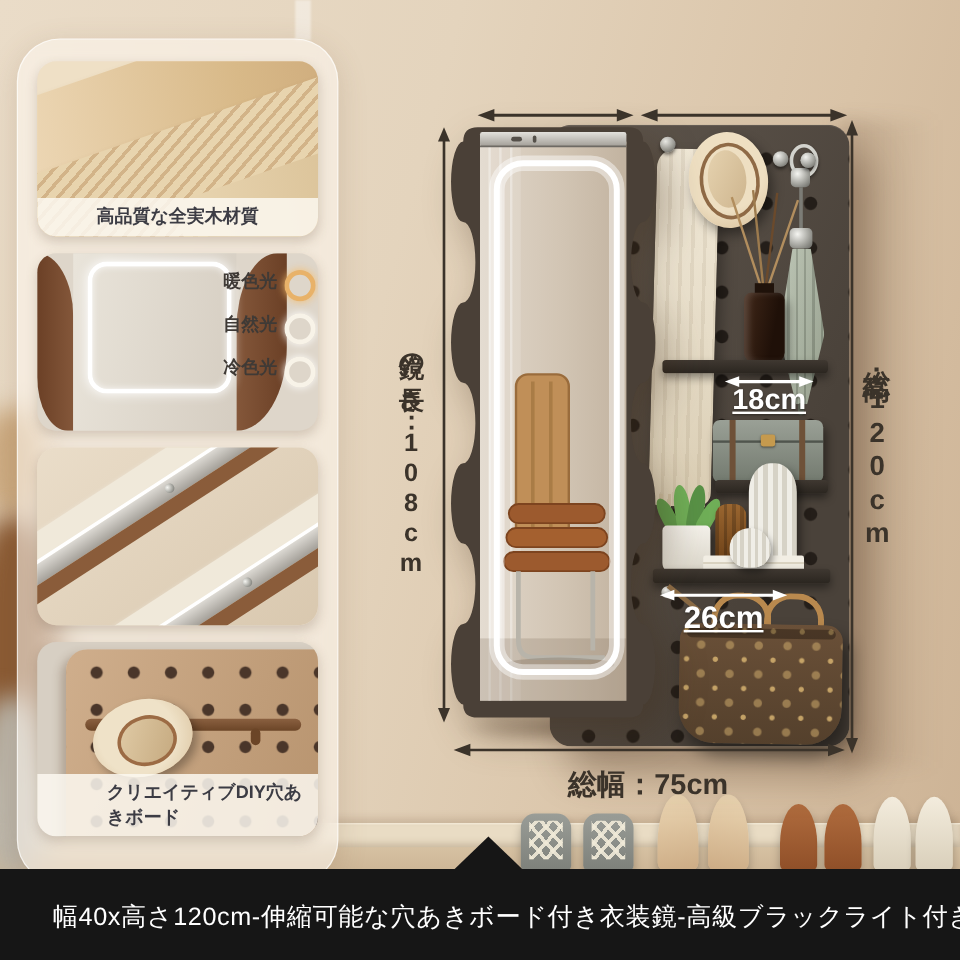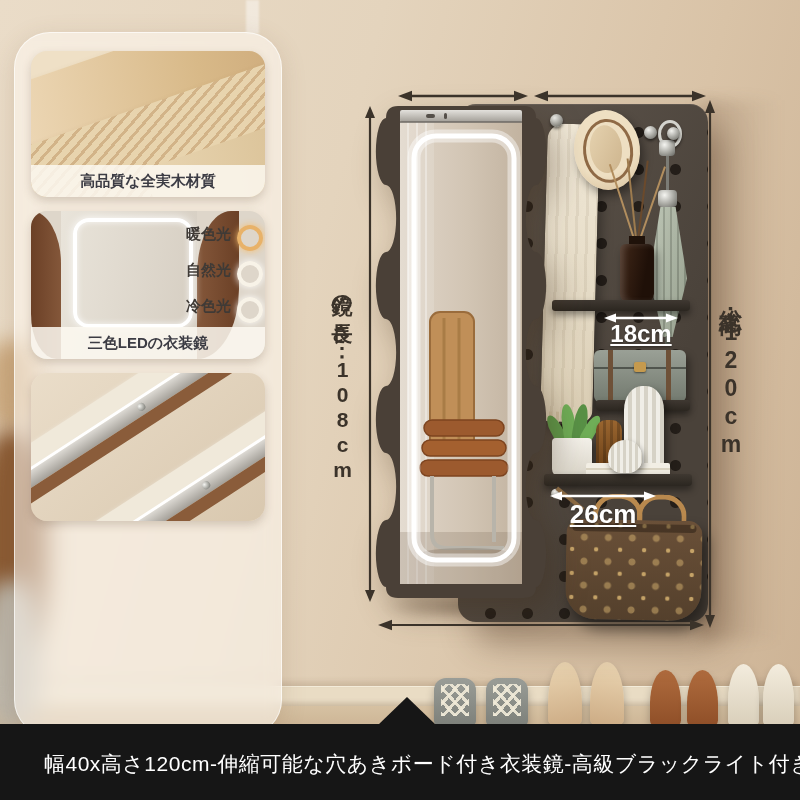--- a/index.html
+++ b/index.html
@@ -236,20 +236,21 @@
     <line x1="8" y1="12" x2="8" y2="516" stroke="#3b332a" stroke-width="2.2"></line>
     <path d="M8 0 L3 13 L13 13 Z" fill="#3b332a"></path>
       <path d="M8 528 L3 515 L13 515 Z" fill="#3b332a"></path>
   </svg>
 
   <svg class="arrow" style="left:378px;top:617px;" width="326" height="16" viewBox="0 0 326 16">
     <line x1="11" y1="8" x2="315" y2="8" stroke="#3b332a" stroke-width="2.2"></line>
     <path d="M0 8 L14 2.8 L14 13.2 Z" fill="#3b332a"></path>
       <path d="M326 8 L312 2.8 L312 13.2 Z" fill="#3b332a"></path>
   </svg>
+  <div class="abs dim" style="left:458px;top:638px;width:164px;font-size:24px;white-space:nowrap;">総幅：75cm</div>
 
   <div class="abs sidebar">
 
     <div class="card" style="top:18px;height:146px;background:#efe0c6;">
       <div class="abs" style="left:-24px;top:-16px;width:320px;height:86px;transform:rotate(-19deg);background:linear-gradient(100deg,#eed9b8,#d8b988 60%,#c9a476);border-radius:8px;box-shadow:0 6px 8px rgba(120,85,50,.3);"></div>
       <div class="abs" style="left:-36px;top:52px;width:330px;height:96px;transform:rotate(-19deg);background:repeating-linear-gradient(-30deg,#d2b388 0 3px,#e8d4ae 3px 9px);border-radius:8px;box-shadow:0 6px 8px rgba(120,85,50,.3);"></div>
       <div class="abs" style="left:120px;top:84px;width:200px;height:80px;transform:rotate(-19deg);background:linear-gradient(100deg,#e9d6b2,#d4b98c);border-radius:8px;"></div>
       <div class="cap cap-center">高品質な全実木材質</div>
     </div>
 
@@ -263,38 +264,50 @@
         <span class="ring" style="border:4px solid #e8b269;box-shadow:0 0 7px rgba(245,190,110,.95);"></span>
       </div>
       <div class="lm-row" style="top:50px;">
         <span class="lm-label">自然光</span>
         <span class="ring" style="border:4px solid #f8f3e8;box-shadow:0 0 7px rgba(255,255,255,.95);"></span>
       </div>
       <div class="lm-row" style="top:86px;">
         <span class="lm-label">冷色光</span>
         <span class="ring" style="border:4px solid #f8f3e8;box-shadow:0 0 7px rgba(255,255,255,.95);"></span>
       </div>
-      <div class="cap cap-center">三色LEDの衣装鏡</div>
     </div>
 
     <div class="card" style="top:340px;height:148px;background:linear-gradient(140deg,#eaddc9,#d9c8af);">
       <div class="abs" style="left:-46px;top:4px;width:310px;height:52px;transform:rotate(-33deg);">
         <div style="position:absolute;left:0;top:0;width:310px;height:20px;background:#f0e9da;border-bottom:3px solid #ffffff;box-shadow:0 3px 6px rgba(255,255,255,.8);"></div>
         <div style="position:absolute;left:0;top:23px;width:310px;height:15px;background:linear-gradient(#dcd9d3,#a39f98);"></div>
         <div style="position:absolute;left:0;top:38px;width:310px;height:13px;background:#8a5c3a;border-radius:0 0 6px 6px;"></div>
         <div class="chrome" style="position:absolute;left:150px;top:26px;width:8px;height:8px;"></div>
       </div>
       <div class="abs" style="left:44px;top:66px;width:310px;height:52px;transform:rotate(-33deg);">
         <div style="position:absolute;left:0;top:0;width:310px;height:20px;background:#f0e9da;border-bottom:3px solid #ffffff;box-shadow:0 3px 6px rgba(255,255,255,.8);"></div>
         <div style="position:absolute;left:0;top:23px;width:310px;height:15px;background:linear-gradient(#dcd9d3,#a39f98);"></div>
         <div style="position:absolute;left:0;top:38px;width:310px;height:13px;background:#8a5c3a;border-radius:0 0 6px 6px;"></div>
         <div class="chrome" style="position:absolute;left:120px;top:26px;width:8px;height:8px;"></div>
       </div>
     </div>
 
+    <div class="card" style="top:502px;height:162px;background:#d7cfc3;">
+      <div class="abs" style="left:24px;top:6px;width:210px;height:156px;border-radius:18px 0 0 0;
+           background-image:radial-gradient(circle,#4a362a 4.5px,transparent 5.5px),linear-gradient(110deg,#cfae8c,#b8946f);
+           background-size:31px 31px,100% 100%;background-position:10px 4px,0 0;box-shadow:-4px 4px 8px rgba(90,60,35,.3);"></div>
+      <div class="abs" style="left:40px;top:64px;width:180px;height:10px;background:linear-gradient(#8a6040,#6b4527);border-radius:5px;"></div>
+      <div class="abs" style="left:58px;top:72px;width:8px;height:14px;background:#6b4527;border-radius:4px;"></div>
+      <div class="abs" style="left:118px;top:72px;width:8px;height:14px;background:#6b4527;border-radius:4px;"></div>
+      <div class="abs" style="left:178px;top:72px;width:8px;height:14px;background:#6b4527;border-radius:4px;"></div>
+      <div class="abs" style="left:46px;top:48px;width:84px;height:64px;transform:rotate(-14deg);background:radial-gradient(circle at 45% 45%,#efe2c8 55%,#d9c19c);border-radius:50%;box-shadow:3px 5px 8px rgba(0,0,0,.3);">
+        <div style="position:absolute;left:20px;top:14px;width:44px;height:36px;border-radius:50%;background:linear-gradient(120deg,#e0cba6,#c5a97f);border:3px solid #9c6b44;"></div>
+      </div>
+      <div class="cap cap-two">クリエイティブDIY穴あきボード</div>
+    </div>
   </div>
 
   <div class="abs banner-tri"></div>
   <div class="abs banner">
     <div class="abs banner-text">幅40x高さ120cm-伸縮可能な穴あきボード付き衣装鏡-高級ブラックライト付き</div>
   </div>
 
 </div>
 
 </body></html>

